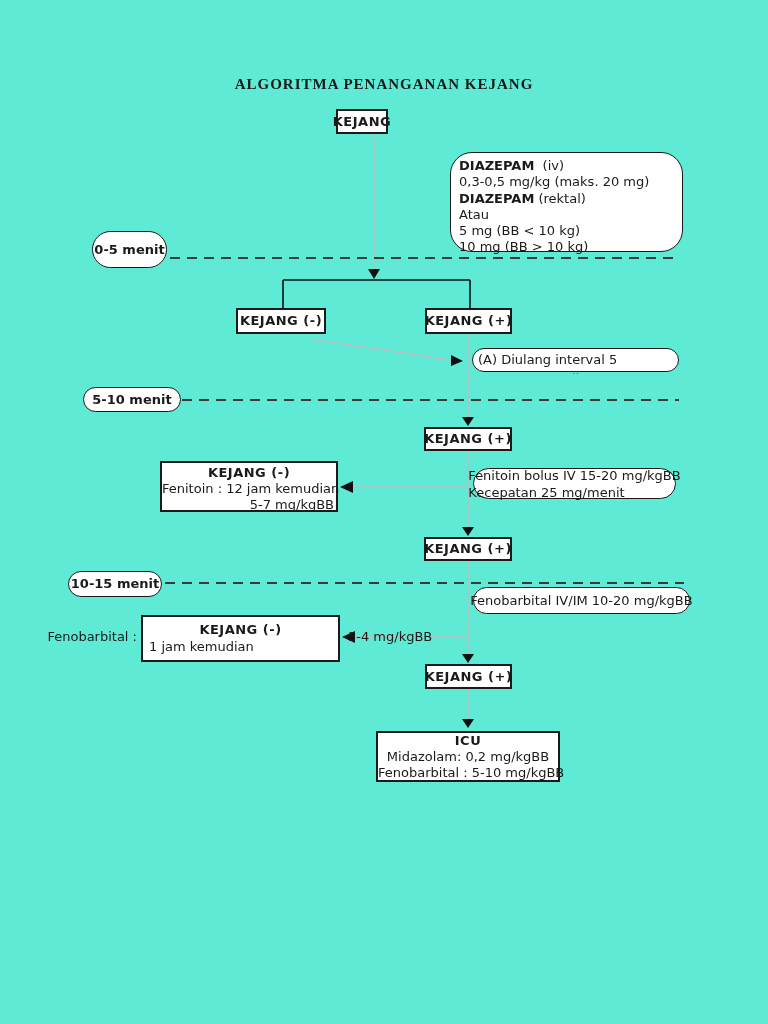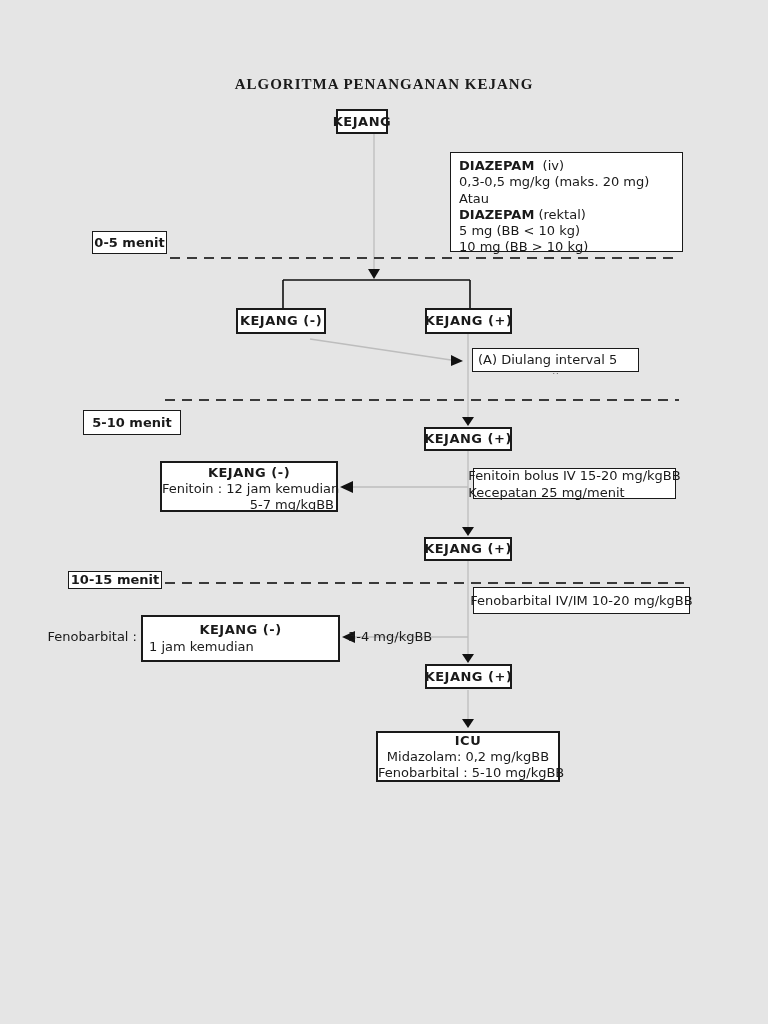--- a/index.html
+++ b/index.html
@@ -3,38 +3,38 @@
 <meta charset="utf-8">
 <style>
   :root{
     --border:#1a1a1a;
     --connector:#bdbdbd;
     --dashed:#3a3a3a;
     --ink:#1a1a1a;
   }
   html,body{margin:0;padding:0;background:#ffffff;}
   .canvas{
-    position:relative;width:768px;height:1024px;background:#e5e5e5;overflow:hidden;
+    position:relative;width:768px;height:1024px;background:#5eead4;overflow:hidden;
     font-family:"DejaVu Sans","Liberation Sans",sans-serif;color:var(--ink);
   }
   .title{
     position:absolute;left:0;right:0;top:76px;text-align:center;
     font-family:"Liberation Serif","DejaVu Serif",serif;
     font-weight:bold;font-size:15px;letter-spacing:1px;
   }
   svg.wires{position:absolute;left:0;top:0;pointer-events:none;}
   .wire{stroke:var(--connector);stroke-width:1.3;fill:none;}
   .bracket{stroke:#111;stroke-width:1.6;fill:none;}
   .dashline{stroke:var(--dashed);stroke-width:2;fill:none;stroke-dasharray:10 7;}
   .ah{fill:#111;stroke:none;}
   .box{
     position:absolute;border:2px solid var(--border);background:#fff;
     box-sizing:border-box;font-size:13px;line-height:16px;
   }
-  .thin{border-width:1.5px;}
+  .thin{border-width:1.5px;border-radius:22px;}
   .nodebox{display:flex;align-items:center;justify-content:center;
     font-weight:bold;letter-spacing:0.5px;white-space:nowrap;}
   .timebox{display:flex;align-items:center;justify-content:center;
     font-weight:bold;white-space:nowrap;}
   .textline{white-space:nowrap;}
   .center{text-align:center;}
   .right{text-align:right;margin-left:8px;}
   .boldline{font-weight:bold;letter-spacing:0.5px;}
   .floatlabel{position:absolute;font-size:13px;white-space:nowrap;}
   .diulang-sub{position:absolute;left:0;right:0;bottom:-3px;text-align:center;
@@ -83,44 +83,44 @@
 
   <div class="title">ALGORITMA PENANGANAN KEJANG</div>
 
   <div class="box nodebox" style="left:336px;top:109px;width:52px;height:25px;">
     <span>KEJANG</span>
   </div>
 
   <div class="box thin" style="left:450px;top:152px;width:233px;height:100px;padding:5px 2px 0 8px;line-height:16.3px;">
     <div class="textline"><b>DIAZEPAM</b><span style="white-space:pre;">  (iv)</span></div>
     <div class="textline">0,3-0,5 mg/kg (maks. 20 mg)</div>
+    <div class="textline"><b>DIAZEPAM</b><span style="white-space:pre;"> (rektal)</span></div>
     <div class="textline">Atau</div>
-    <div class="textline"><b>DIAZEPAM</b><span style="white-space:pre;"> (rektal)</span></div>
     <div class="textline">5 mg (BB &lt; 10 kg)</div>
     <div class="textline">10 mg (BB &gt; 10 kg)</div>
   </div>
 
-  <div class="box thin timebox" style="left:92px;top:231px;width:75px;height:23px;">
+  <div class="box thin timebox" style="left:92px;top:231px;width:75px;height:37px;">
     <span>0-5 menit</span>
   </div>
-  <div class="box thin timebox" style="left:83px;top:410px;width:98px;height:25px;">
+  <div class="box thin timebox" style="left:83px;top:387px;width:98px;height:25px;">
     <span>5-10 menit</span>
   </div>
-  <div class="box thin timebox" style="left:68px;top:571px;width:94px;height:18px;">
+  <div class="box thin timebox" style="left:68px;top:571px;width:94px;height:26px;">
     <span>10-15 menit</span>
   </div>
 
   <div class="box nodebox" style="left:236px;top:308px;width:90px;height:26px;">
     <span>KEJANG (-)</span>
   </div>
   <div class="box nodebox" style="left:425px;top:308px;width:87px;height:26px;">
     <span>KEJANG (+)</span>
   </div>
 
-  <div class="box thin" style="left:472px;top:348px;width:167px;height:24px;padding:3px 0 0 5px;">
+  <div class="box thin" style="left:472px;top:348px;width:207px;height:24px;padding:3px 0 0 5px;">
     <div class="textline">(A) Diulang interval 5</div>
     <div class="diulang-sub">..</div>
   </div>
 
   <div class="box nodebox" style="left:424px;top:427px;width:88px;height:24px;">
     <span>KEJANG (+)</span>
   </div>
 
   <div class="box thin" style="left:473px;top:468px;width:203px;height:31px;">
     <div class="flexcenter">

